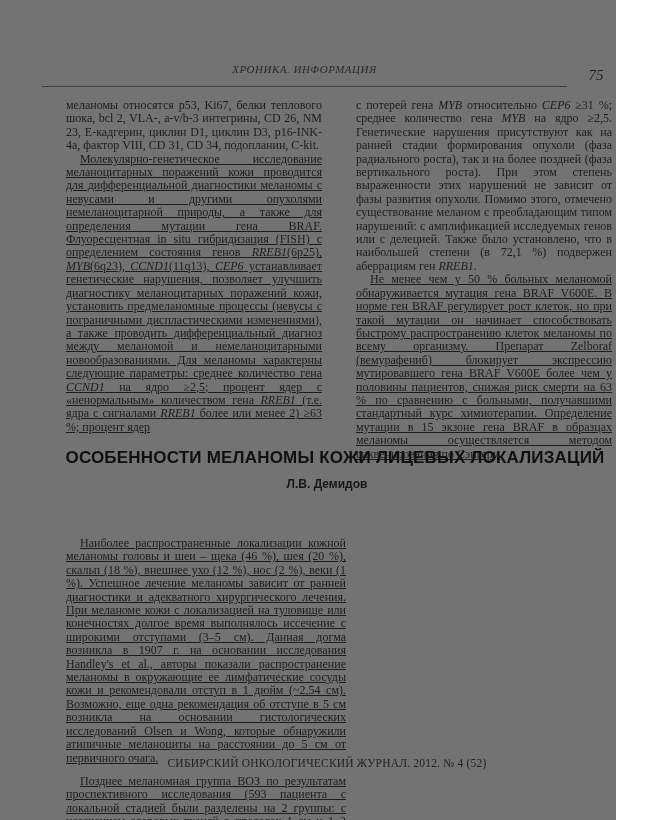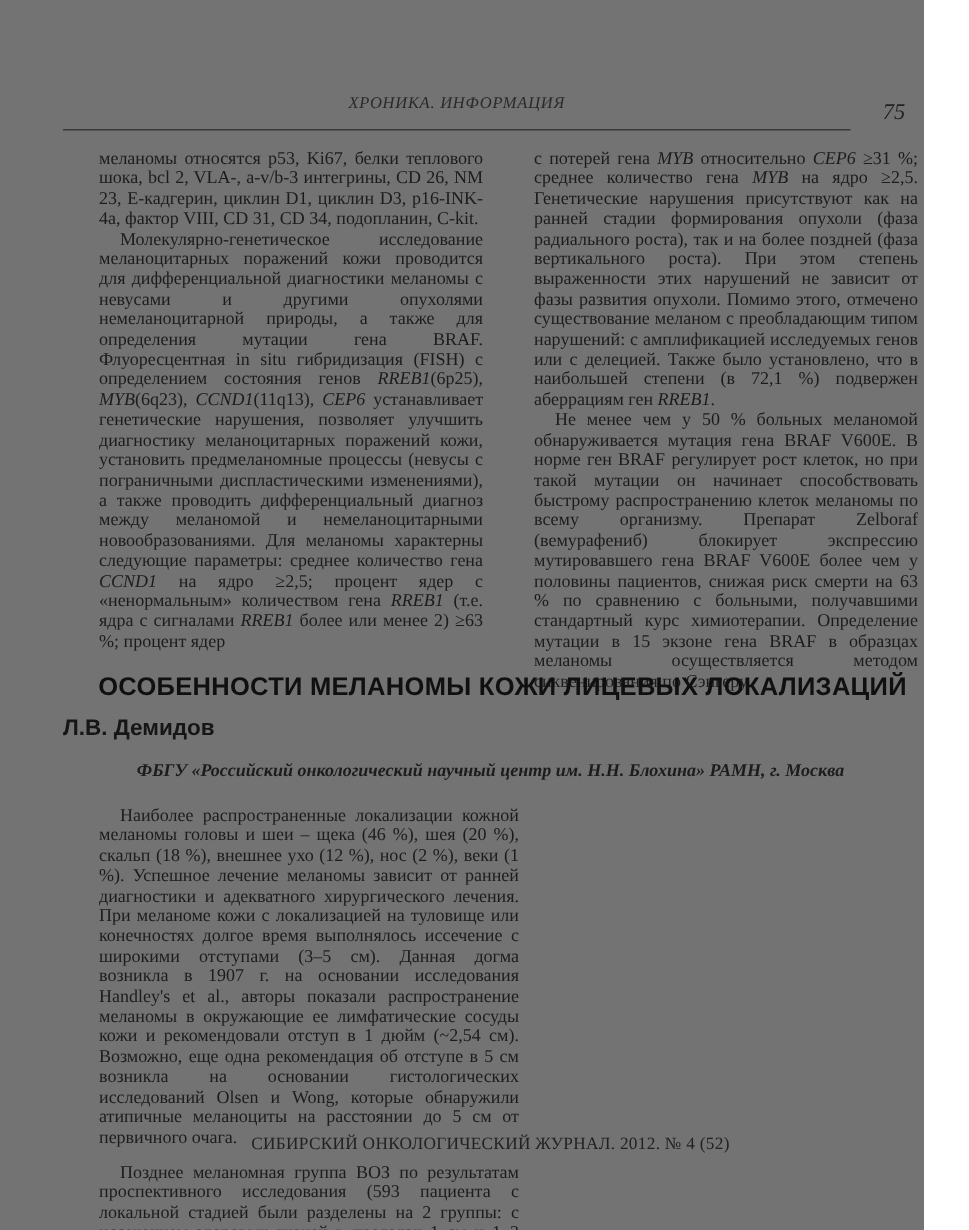--- a/index.html
+++ b/index.html
@@ -26,33 +26,34 @@
     display:flex; gap:10px;
   }
   .section-1 { top:99px; }
   .section-2 { top:537px;flex-direction:column; }
   .col {
     width:280px; text-align:justify;
     font-size:12px; line-height:13.4px;
     hyphens:auto;margin-left:24px; -webkit-hyphens:auto;
   }
   .col p { margin:0; }
-  .col p.indent { text-indent:14px; }
+  .col p.indent { text-indent:14px;text-decoration:underline; }
   .it { font-style:italic; }
   .article-title {
     position:absolute; top:436px; left:30px; width:586px; margin:12px;
     text-align:center;
     font-family:"Liberation Sans", sans-serif;
     font-weight:bold; font-size:17px; letter-spacing:0.2px; color:#101010;
     white-space:nowrap;
   }
   .author {
     position:absolute; top:477px; left:42px; width:570px;
+    text-align:center;
     font-family:"Liberation Sans", sans-serif;
-    font-weight:bold; font-size:15px; color:#161616;
+    font-weight:bold; font-size:12px; color:#161616;
   }
   .affiliation {
     position:absolute; top:506px; left:42px; width:570px;
     text-align:center; font-style:italic; font-weight:bold;
     font-size:12px; color:#1c1c1c;
   }
   .footer {
     position:absolute; top:757px; left:42px; width:570px;
     text-align:center; font-size:11.5px; letter-spacing:0.2px; color:#222;
   }
@@ -78,21 +79,20 @@
     <div class="col">
         <p class=""><span>с потерей гена </span><span class="it">MYB</span><span> относительно </span><span class="it">CEP6</span><span> ≥31 %; среднее количество гена </span><span class="it">MYB</span><span> на ядро ≥2,5. Генетические нарушения присутствуют как на ранней стадии формирования опухоли (фаза радиального роста), так и на более поздней (фаза вертикального роста). При этом степень выраженности этих нарушений не зависит от фазы развития опухоли. Помимо этого, отмечено существование меланом с преобладающим типом нарушений: с амплификацией исследуемых генов или с делецией. Также было установлено, что в наибольшей степени (в 72,1 %) подвержен аберрациям ген </span><span class="it">RREB1</span><span>.</span></p>
         <p class="indent"><span>Не менее чем у 50 % больных меланомой обнаруживается мутация гена BRAF V600E. В норме ген BRAF регулирует рост клеток, но при такой мутации он начинает способствовать быстрому распространению клеток меланомы по всему организму. Препарат Zelboraf (вемурафениб) блокирует экспрессию мутировавшего гена BRAF V600E более чем у половины пациентов, снижая риск смерти на 63 % по сравнению с больными, получавшими стандартный курс химиотерапии. Определение мутации в 15 экзоне гена BRAF в образцах меланомы осуществляется методом сиквенирования по Сэнгеру.</span></p>
       </div>
   </div>
 
   <h1 class="article-title">ОСОБЕННОСТИ МЕЛАНОМЫ КОЖИ ЛИЦЕВЫХ ЛОКАЛИЗАЦИЙ</h1>
 
   <div class="author">Л.В. Демидов</div>
 
-  <div class="affiliation">ФБГУ «Российский онкологический научный центр им. Н.Н. Блохина» РАМН, г. Москва</div>
 
   <div class="cols section-2">
     <div class="col">
         <p class="indent"><span>Наиболее распространенные локализации кожной меланомы головы и шеи – щека (46 %), шея (20 %), скальп (18 %), внешнее ухо (12 %), нос (2 %), веки (1 %). Успешное лечение меланомы зависит от ранней диагностики и адекватного хирургического лечения. При меланоме кожи с локализацией на туловище или конечностях долгое время выполнялось иссечение с широкими отступами (3–5 см). Данная догма возникла в 1907 г. на основании исследования Handley's et al., авторы показали распространение меланомы в окружающие ее лимфатические сосуды кожи и рекомендовали отступ в 1 дюйм (~2,54 см). Возможно, еще одна рекомендация об отступе в 5 см возникла на основании гистологических исследований Olsen и Wong, которые обнаружили атипичные меланоциты на расстоянии до 5 см от первичного очага.</span></p>
       </div>
     <div class="col">
         <p class="indent"><span>Позднее меланомная группа ВОЗ по результатам проспективного исследования (593 пациента с локальной стадией были разделены на 2 группы: с иссечением здоровых тканей в пределах 1 см и 1–3 см) сообщила, что выживаемость не зависит от отступов при иссечении (1980). Cosimi et al. (1984) показали схожие результаты, из 49 пациентов с уровнем инвазии T₁₋₂ более половины лечились с иссечением здоровых тканей менее 2 см. Локальные рецидивы в наблюдении отсутствовали. Urist et al. (1985) показали, что меньший отступ не коррелирует с частотой местных рецидивов и смертностью. Исследование включало 586 пациентов, из них более 80 % прооперированы с отступами менее 2 см. Местные рецидивы возникли в 4 %. Исследователи посчитали, что данные рецидивы могут коррелировать с толщиной опухоли, изъязвлением и возрастом пациента.</span></p>
       </div>
   </div>
 

